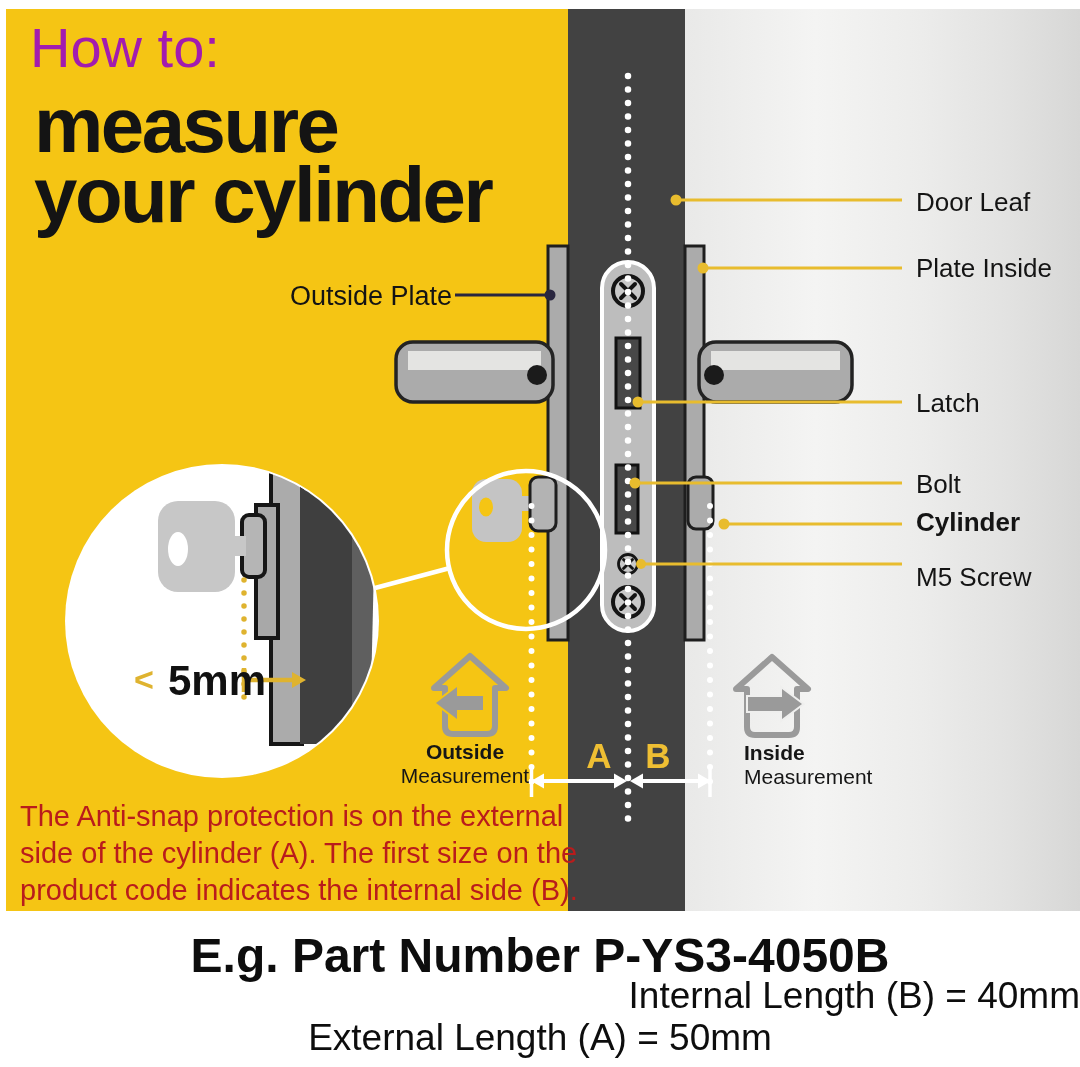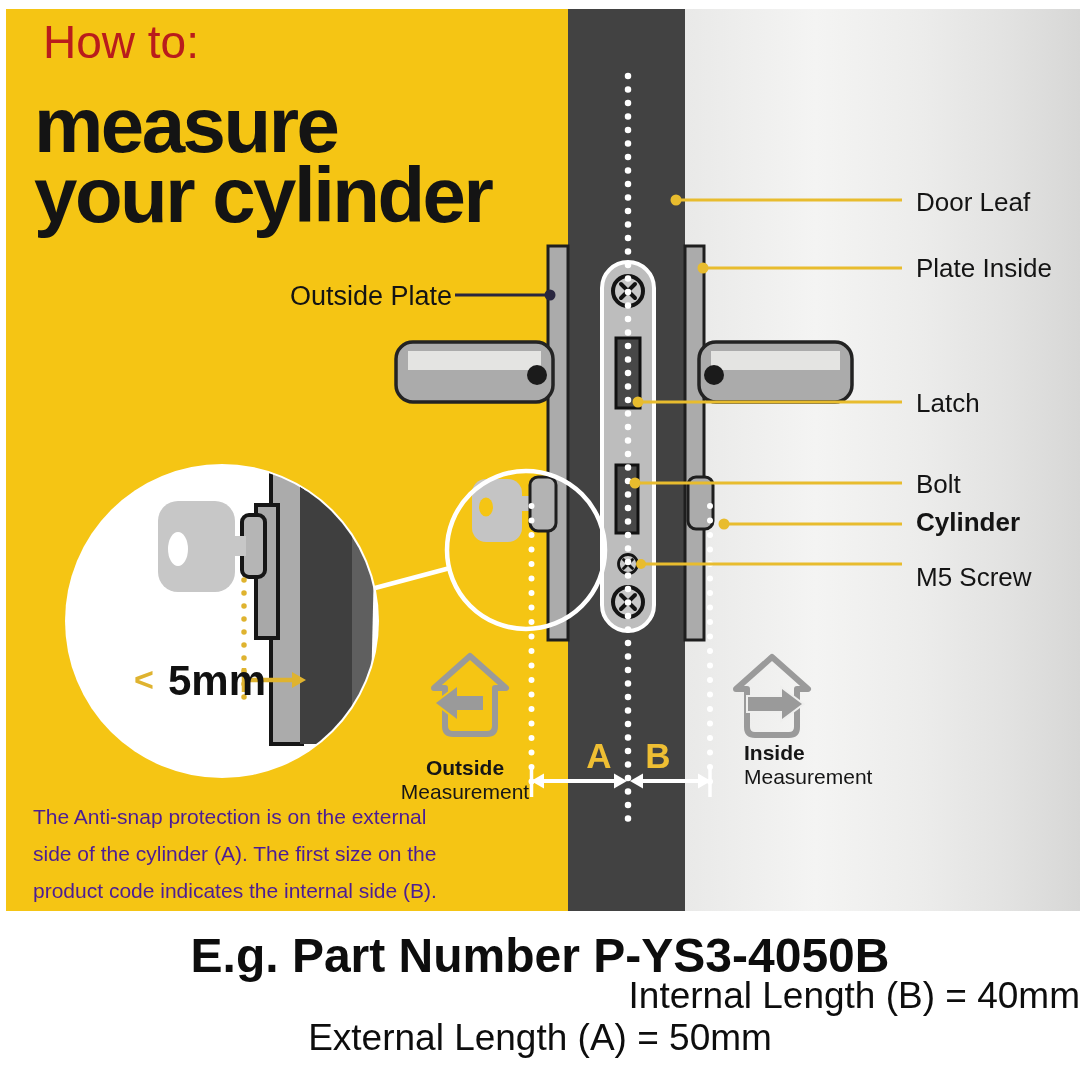--- a/index.html
+++ b/index.html
@@ -7,42 +7,42 @@
     position:relative;width:1080px;height:1067px;overflow:hidden;
     font-family:"Liberation Sans", sans-serif;color:#111;background:#ffffff;
   }
   .abs{position:absolute;}
   #yellow-panel{left:6px;top:9px;width:562px;height:902px;background:#F5C514;}
   #door-col{left:568px;top:9px;width:117px;height:902px;background:#424242;}
   #right-panel{left:685px;top:9px;width:395px;height:902px;
     background:linear-gradient(90deg,#e9e9e8 0%,#f4f4f3 33%,#ececeb 60%,#e2e2e1 82%,#d7d7d6 100%);}
   #diagram-svg{left:0;top:0;width:1080px;height:1067px;}
   .t{position:absolute;white-space:nowrap;}
-  #eyebrow{left:30px;top:15px;font-size:46px;color:#b91c1c;margin-left:13px;}
+  #eyebrow{left:30px;top:15px;font-size:56px;color:#a21caf;}
   #title1,#title2{left:34px;font-size:78px;font-weight:bold;letter-spacing:-2.5px;color:#141414;}
   #title1{top:80px;}
   #title2{top:150px;}
   .lbl{font-size:26px;color:#141414;}
   #lbl-outside-plate{left:242px;top:281px;width:210px;text-align:right;font-size:27px;}
   #lbl-door-leaf{left:916px;top:187px;}
   #lbl-plate-inside{left:916px;top:253px;}
   #lbl-latch{left:916px;top:388px;}
   #lbl-bolt{left:916px;top:469px;}
   #lbl-cylinder{left:916px;top:507px;font-weight:bold;}
   #lbl-m5{left:916px;top:562px;}
   #chevron{left:134px;top:660px;font-size:34px;font-weight:bold;color:#DFB32F;}
   #gap-5mm{left:168px;top:657px;font-size:42px;font-weight:bold;color:#111;}
   #marker-a,#marker-b{top:736px;width:34px;text-align:center;font-size:35px;font-weight:bold;color:#EFBF33;}
   #marker-a{left:582px;}
   #marker-b{left:641px;}
   .meas-title{font-size:21px;font-weight:bold;color:#161616;}
   .meas-sub{font-size:21px;color:#161616;}
-  #outside-meas{left:380px;top:756px;width:170px;text-align:center;}
+  #outside-meas{left:380px;top:740px;width:170px;text-align:center;}
   #inside-meas{left:744px;top:741px;text-align:left;}
-  #note{left:33px;top:798px;font-size:21px;line-height:37px;color:#4c1d95;}
+  #note{left:20px;top:798px;font-size:29px;line-height:37px;color:#b91c1c;}
   #note div{white-space:nowrap;}
   .footer-line{left:0;width:1080px;text-align:center;color:#0d0d0d;}
   #footer-example{top:928px;font-size:48px;font-weight:bold;}
   #footer-internal{top:975px;font-size:37px;text-align:right;}
   #footer-external{top:1017px;font-size:37px;}
 </style>
 </head>
 <body>
 
 <div id="stage">

